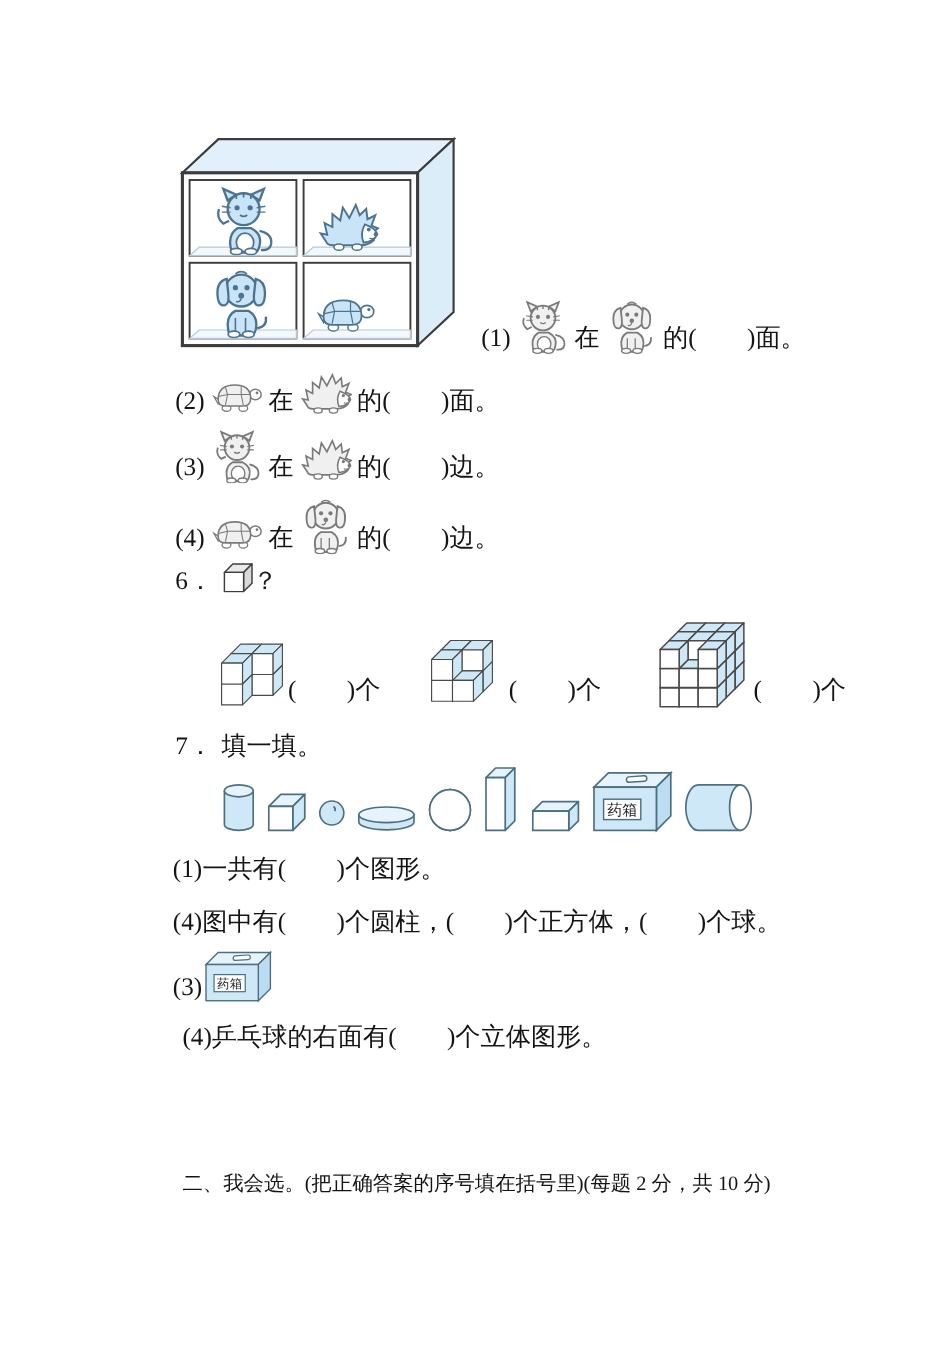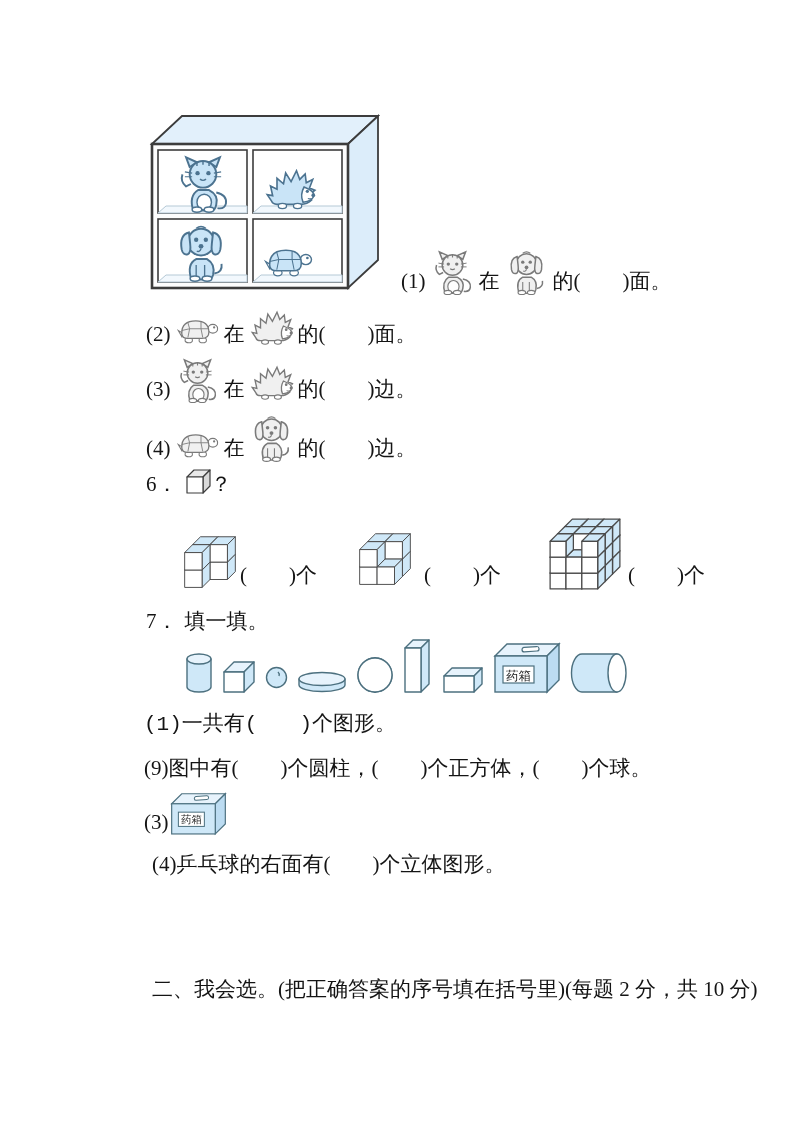--- a/index.html
+++ b/index.html
@@ -357,31 +357,31 @@
   </svg>
   <svg width="68" height="54" viewBox="0 0 68 54">
       <use href="#sym-medbox"></use>
     </svg>
   <svg class="solid" width="58" height="42" viewBox="0 0 58 42">
     <path class="fillb" d="M47 2 L12 2 A10.5 19 0 0 0 12 40 L47 40 Z"></path>
     <ellipse class="fillw" cx="47" cy="21" rx="9" ry="19"></ellipse>
   </svg>
 </div>
 
-<div class="line abs" style="left:144px; top:712px;font-family:Liberation Mono, monospace;">
+<div class="line abs" style="left:144px; top:712px;">
   <span class="txt">(1)一共有(　　)个图形。</span>
 </div>
 <div class="line abs" style="left:144px; top:756px;">
-  <span class="txt">(9)图中有(　　)个圆柱，(　　)个正方体，(　　)个球。</span>
+  <span class="txt">(4)图中有(　　)个圆柱，(　　)个正方体，(　　)个球。</span>
 </div>
 <div class="line abs" style="left:144px; top:790px;">
   <span class="txt">(3)</span>
   <svg width="57" height="46" viewBox="0 0 68 54" style="margin:0 8px 0 1px">
       <use href="#sym-medbox"></use>
     </svg>
 </div>
 <div class="line abs" style="left:152px; top:852px;">
   <span class="txt">(4)乒乓球的右面有(　　)个立体图形。</span>
 </div>
 
-<div class="heading abs" style="left:152px; top:975px; font-size:21px;">
+<div class="heading abs" style="left:152px; top:975px; font-size:17px;">
   <span>二、我会选。(把正确答案的序号填在括号里)(每题 2 分，共 10 分)</span>
 </div>
 
 </body></html>

